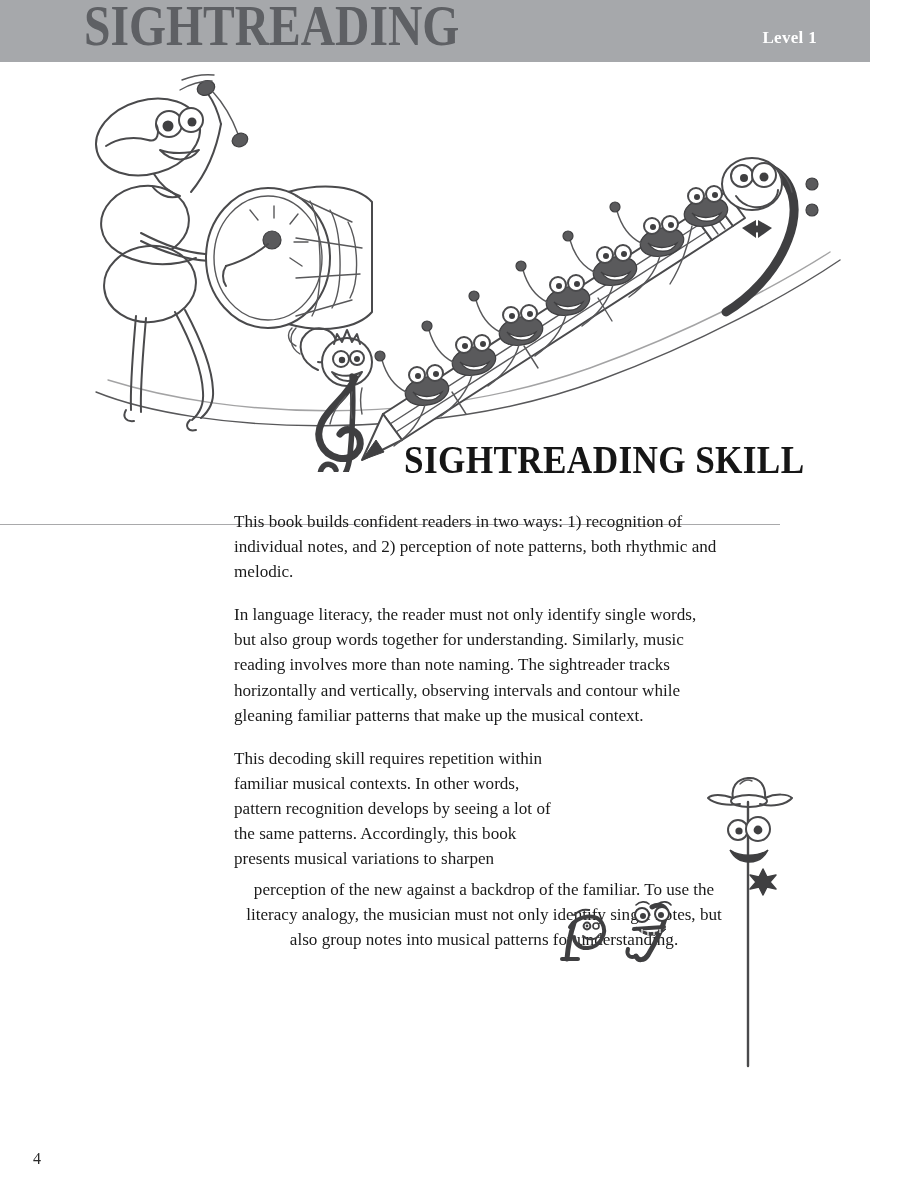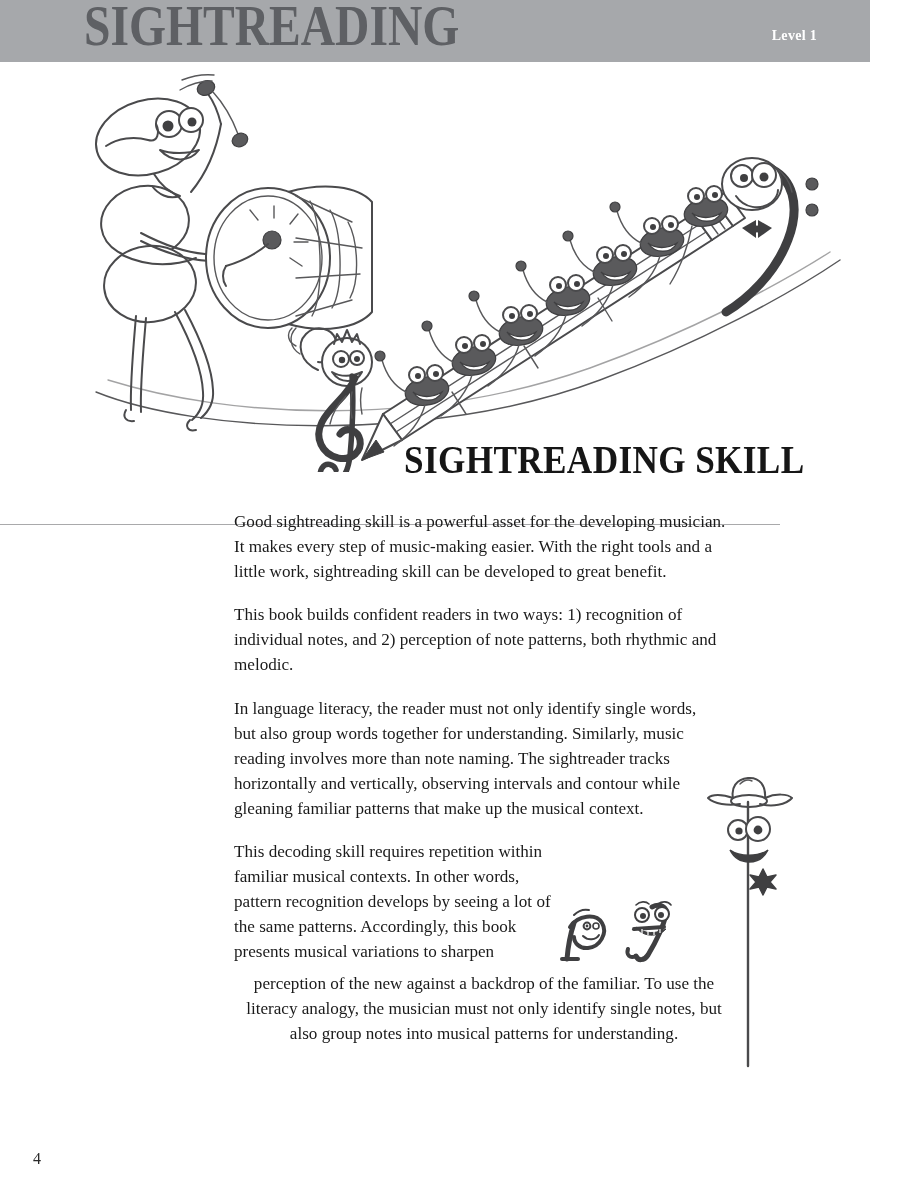--- a/index.html
+++ b/index.html
@@ -41,21 +41,21 @@
     transform-origin: left top;
     white-space: nowrap;
     line-height: 1.05;
   }
   .header-level {
     position: absolute;
     right: 53px;
     top: 28px;
     font-family: "Liberation Serif", serif;
     font-weight: bold;
-    font-size: 14px;
+    font-size: 17px;
     color: #ffffff;
     white-space: nowrap;
     letter-spacing: 0.3px;
   }
 
   
   .illustration {
     position: absolute;
     left: 0;
     top: 62px;
@@ -425,21 +425,20 @@
       </g>
 
     </svg>
   </div>
 
   <div class="section-title">SIGHTREADING SKILL</div>
 
   <div class="rule"></div>
 
   <div class="body-copy">
-    <p>Good sightreading skill is a powerful asset for the developing musician. It makes every step of music-making easier. With the right tools and a little work, sightreading skill can be developed to great benefit.</p>
     <p>This book builds confident readers in two ways: 1) recognition of individual notes, and 2) perception of note patterns, both rhythmic and melodic.</p>
     <p class="wrapper">In language literacy, the reader must not only identify single words, but also group words together for understanding. Similarly, music reading involves more than note naming. The sightreader tracks horizontally and vertically, observing intervals and contour while gleaning familiar patterns that make up the musical context.</p>
     <p class="narrow" style="margin-bottom:6px">This decoding skill requires repetition within familiar musical contexts. In other words, pattern recognition develops by seeing a lot of the same patterns. Accordingly, this book presents musical variations to sharpen</p>
     <p class="last">perception of the new against a backdrop of the familiar. To use the literacy analogy, the musician must not only identify single notes, but also group notes into musical patterns for understanding.</p>
   </div>
 
   <div class="dynamics">
     <svg width="140" height="64" viewBox="0 0 140 64" aria-hidden="true">
 
       <g>

